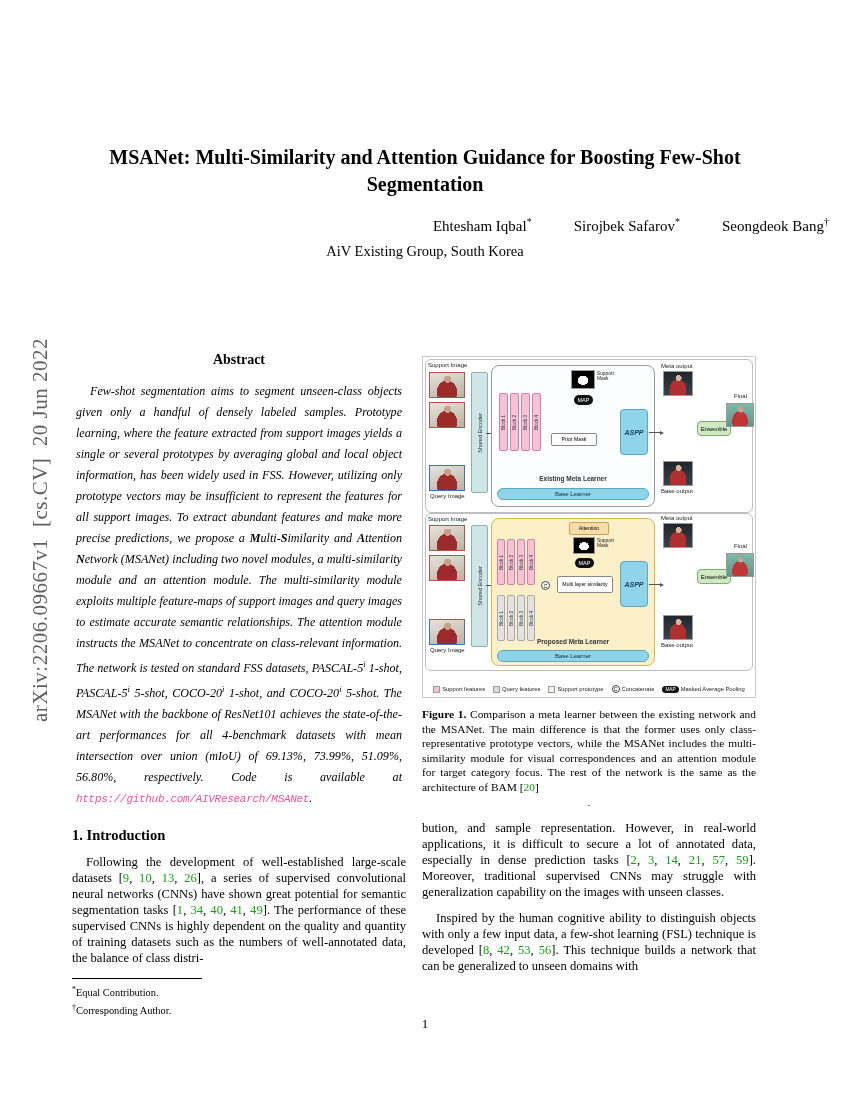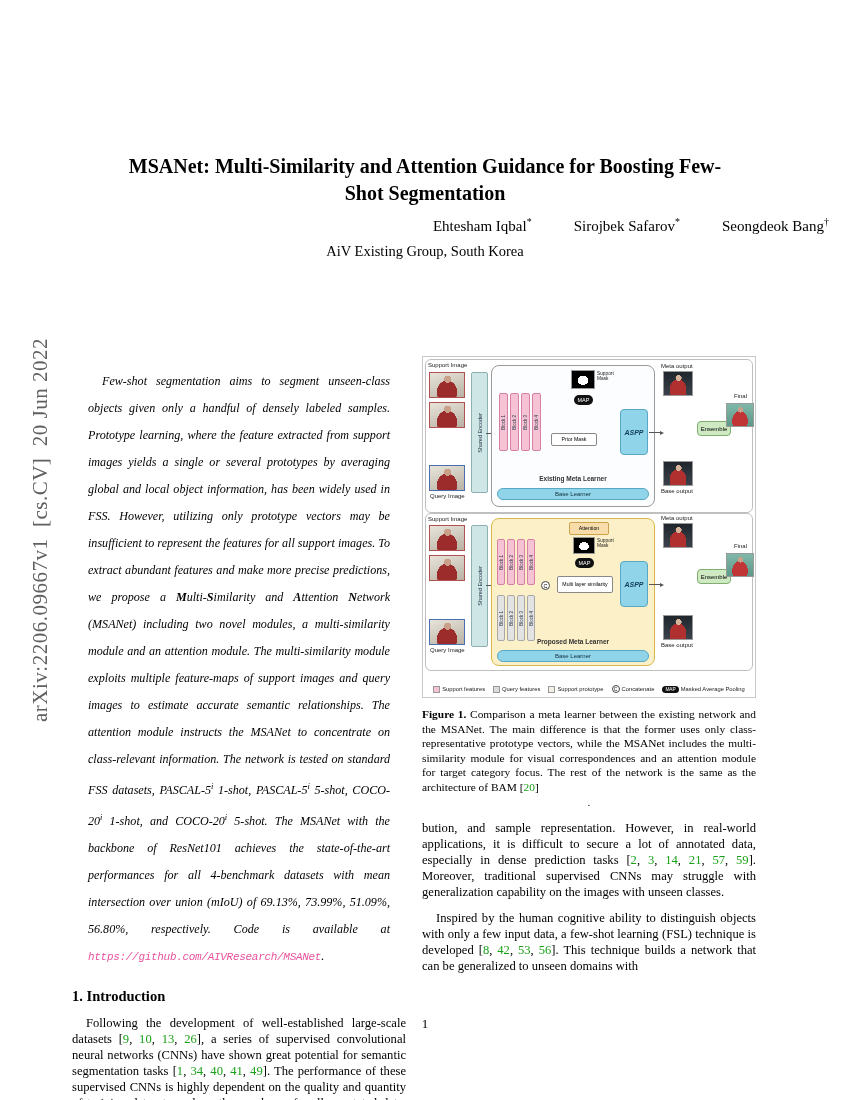--- a/index.html
+++ b/index.html
@@ -3,33 +3,33 @@
 <meta charset="utf-8">
 <style>
   html,body{margin:0;padding:0;background:#fff;}
   .page{position:relative;width:850px;height:1100px;background:#fff;overflow:hidden;
         font-family:"Liberation Serif",serif;color:#000;}
   
   .arxiv-strip{position:absolute;left:40px;top:530px;transform:translate(-50%,-50%) rotate(-90deg);
         white-space:pre;font-size:21px;color:#606060;letter-spacing:0.5px;}
   
   .title{position:absolute;left:105px;right:105px;top:140px;text-align:center;
-        font-size:20px;font-weight:bold;line-height:27px;margin:13px;}
+        font-size:20px;font-weight:bold;line-height:27px;margin:4px;}
   .authors{position:absolute;left:0;right:0;top:216px;text-align:right;font-size:15px;}
   .authors .author{margin:0 21px;}
   .authors sup{font-size:10px;}
   .affiliation{position:absolute;left:0;right:0;top:243px;text-align:center;font-size:14.5px;}
   .emails{position:absolute;left:0;right:0;top:266px;text-align:center;
         font-family:"Liberation Mono",monospace;font-size:10.5px;line-height:21px;letter-spacing:1px;}
   
   .col-left{position:absolute;left:72px;top:352px;width:334px;}
   .col-right{position:absolute;left:422px;top:356px;width:334px;}
   .abstract-head{text-align:center;font-weight:bold;font-size:14px;margin:0 0 13px 0;}
-  .abstract{font-style:italic;font-size:12.1px;line-height:27px;text-align:justify;
-        text-indent:14px;margin:16px;}
+  .abstract{font-style:italic;font-size:12.1px;line-height:21px;text-align:justify;
+        text-indent:14px;margin:4px;}
   .section-head{font-size:14.5px;font-weight:bold;margin:17px 0 10px 0;}
   .body{font-size:12.6px;line-height:16px;text-align:justify;margin:0;}
   .indent{text-indent:14px;}
   .mt{margin-top:10px;}
   .footnote-rule{width:130px;border-top:1px solid #000;margin-top:12px;margin-bottom:4px;}
   .footnotes{font-size:10.4px;line-height:14px;}
   .footnotes sup{font-size:8px;}
   .page-number{position:absolute;left:0;right:0;top:1016px;text-align:center;font-size:13px;}
   
   .seg-b{font-weight:bold;}
@@ -115,24 +115,29 @@
   <h1 class="title">MSANet: Multi-Similarity and Attention Guidance for Boosting Few-Shot Segmentation</h1>
 
   <div class="authors">
     <span class="author"><span>Ehtesham Iqbal</span><sup>*</sup></span><span class="author"><span>Sirojbek Safarov</span><sup>*</sup></span><span class="author"><span>Seongdeok Bang</span><sup>†</sup></span>
   </div>
 
   <div class="affiliation">AiV Existing Group, South Korea</div>
 
 
   <div class="col-left">
+    <div class="abstract-head">Abstract</div>
     <p class="abstract"><span>Few-shot segmentation aims to segment unseen-class objects given only a handful of densely labeled samples. Prototype learning, where the feature extracted from support images yields a single or several prototypes by averaging global and local object information, has been widely used in FSS. However, utilizing only prototype vectors may be insufficient to represent the features for all support images. To extract abundant features and make more precise predictions, we propose a </span><span class="seg-b">M</span><span>ulti-</span><span class="seg-b">S</span><span>imilarity and </span><span class="seg-b">A</span><span>ttention </span><span class="seg-b">N</span><span>etwork (MSANet) including two novel modules, a multi-similarity module and an attention module. The multi-similarity module exploits multiple feature-maps of support images and query images to estimate accurate semantic relationships. The attention module instructs the MSANet to concentrate on class-relevant information. The network is tested on standard FSS datasets, PASCAL-5</span><span class="seg-sup">i</span><span> 1-shot, PASCAL-5</span><span class="seg-sup">i</span><span> 5-shot, COCO-20</span><span class="seg-sup">i</span><span> 1-shot, and COCO-20</span><span class="seg-sup">i</span><span> 5-shot. The MSANet with the backbone of ResNet101 achieves the state-of-the-art performances for all 4-benchmark datasets with mean intersection over union (mIoU) of 69.13%, 73.99%, 51.09%, 56.80%, respectively. Code is available at </span><span class="seg-link">https://github.com/AIVResearch/MSANet</span><span>.</span></p>
     <h2 class="section-head">1. Introduction</h2>
     <p class="body indent"><span>Following the development of well-established large-scale datasets [</span><span class="seg-cite">9</span><span>, </span><span class="seg-cite">10</span><span>, </span><span class="seg-cite">13</span><span>, </span><span class="seg-cite">26</span><span>], a series of supervised convolutional neural networks (CNNs) have shown great potential for semantic segmentation tasks [</span><span class="seg-cite">1</span><span>, </span><span class="seg-cite">34</span><span>, </span><span class="seg-cite">40</span><span>, </span><span class="seg-cite">41</span><span>, </span><span class="seg-cite">49</span><span>]. The performance of these supervised CNNs is highly dependent on the quality and quantity of training datasets such as the numbers of well-annotated data, the balance of class distri-</span></p>
     <div class="footnote-rule"></div>
+    <div class="footnotes">
+      <div><sup>*</sup><span>Equal Contribution.</span></div>
+      <div><sup>†</sup><span>Corresponding Author.</span></div>
+    </div>
   </div>
 
   <div class="col-right">
 
     <div class="fig">
 
       <div class="half-outline" style="top:2px;height:152px;"></div>
       <div class="fg-label" style="left:5px;top:5px;">Support Image</div>
       <div class="photo photo-person" style="left:6px;top:15px;width:36px;height:26px;border-color:#b05050;"></div>
       <div class="photo photo-person" style="left:6px;top:45px;width:36px;height:26px;border-color:#b05050;"></div>

